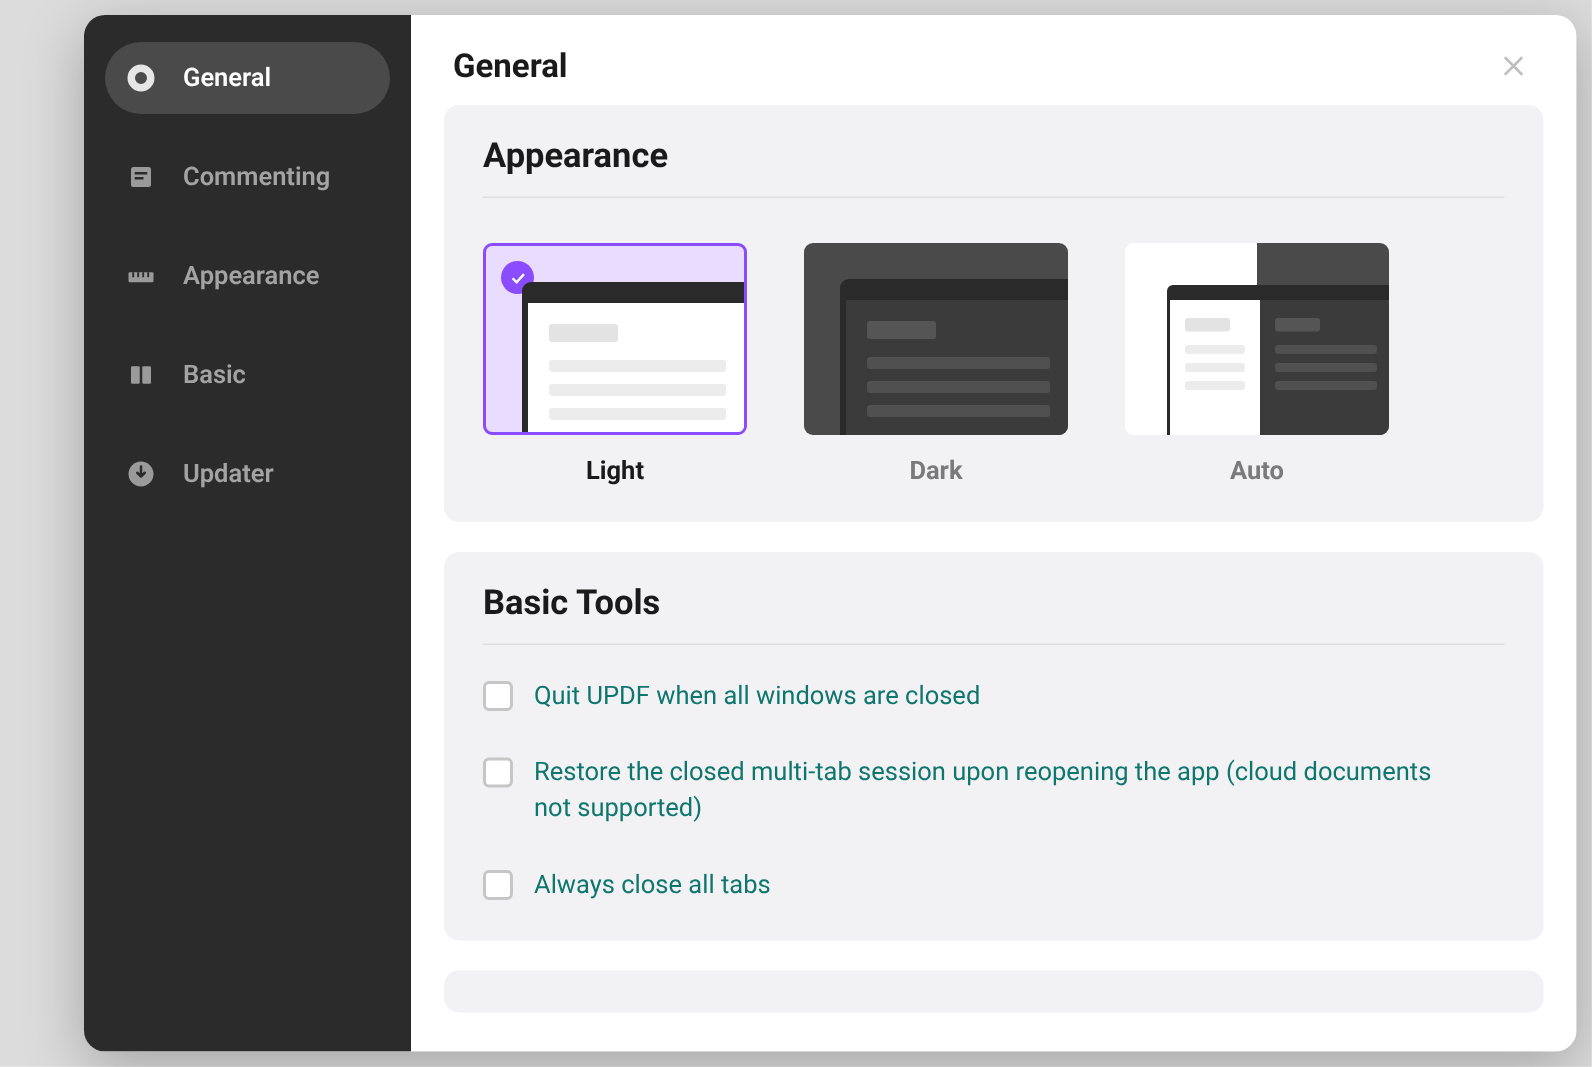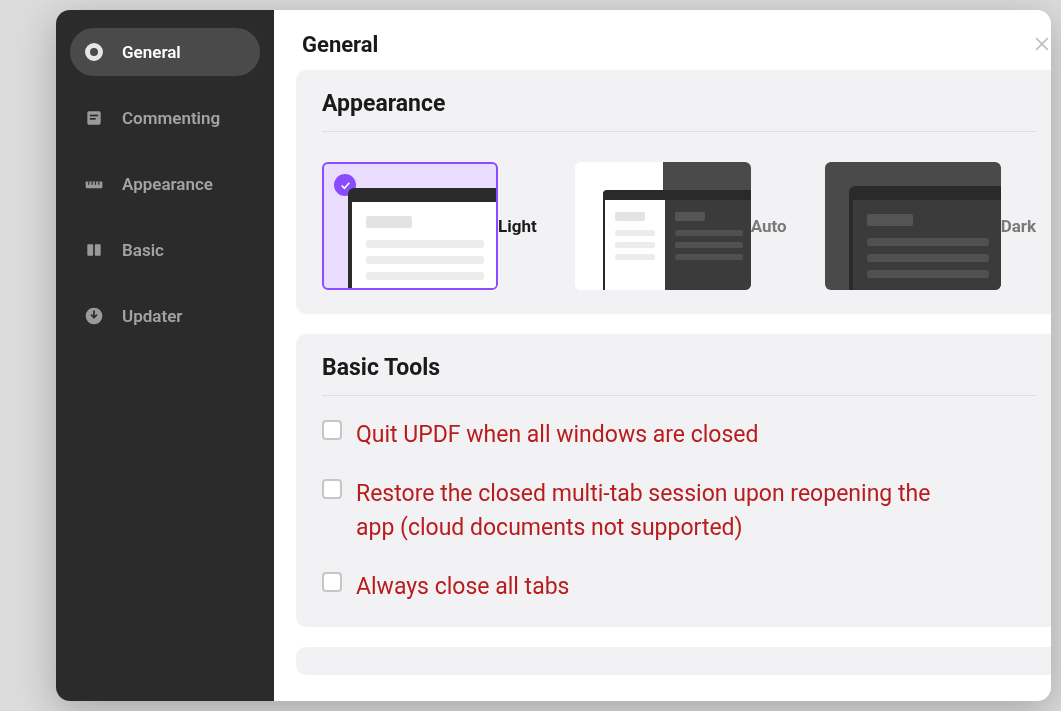--- a/index.html
+++ b/index.html
@@ -44,21 +44,21 @@
   .section {
     background: #f2f2f4; border-radius: 10px; padding: 20px 26px; margin-bottom: 20px;
   }
   .section-title {
     font-size: 23px; font-weight: 700; color: #1a1a1a;
     padding-bottom: 14px; border-bottom: 1px solid #dedee0; margin-bottom: 22px;
   }
 
   
   .theme-row { display:flex; gap: 38px; padding: 8px 0 4px 0; }
-  .theme-card { display:flex; align-items:center; cursor:pointer; }
+  .theme-card { display:flex; flex-direction:column; align-items:center; gap:14px; cursor:pointer; }
   .thumb {
     width: 176px; height: 128px; border-radius: 6px; position:relative; overflow:hidden;
     background:#4a4a4a;
   }
   .thumb.light-sel { border: 2px solid #8b4bff; background:#e9dcff; }
   .thumb.light-sel .doc { position:absolute; left:28px; top:28px; right:-2px; bottom:-2px; background:#fff; border-top:10px solid #2a2a2a; border-radius:4px 0 0 0; box-shadow: -2px -2px 0 2px #2a2a2a; }
   .thumb.light-sel .check {
     position:absolute; top:10px; left:10px; width:22px; height:22px; border-radius:50%;
     background:#8b4bff; display:flex; align-items:center; justify-content:center;
   }
@@ -88,21 +88,21 @@
   .theme-label { font-size:17px; font-weight:700; color:#7a7a7a; }
   .theme-label.active { color:#1a1a1a; }
 
   
   .option-row { display:flex; align-items:flex-start; gap:14px; margin-bottom:26px; }
   .option-row:last-child { margin-bottom:4px; }
   .chk {
     width:20px; height:20px; border:2px solid #c6c6c6; border-radius:4px; background:#fff;
     flex-shrink:0; margin-top:2px; cursor:pointer;
   }
-  .option-label { font-size:23px; color:#b91c1c; line-height:1.45; max-width:600px; }
+  .option-label { font-size:17px; color:#0f766e; line-height:1.45; max-width:600px; }
 
   .section.peek { height:28px; padding:0; margin-bottom:0; }
 </style>
 </head>
 <body>
 
 <div class="app-overlay"></div>
 
 <div class="modal">
 
@@ -184,20 +184,34 @@
                     <div class="l"></div>
                     <div class="l"></div>
                     <div class="l"></div>
                   </div>
                 </div>
             </div>
             <span class="theme-label active">Light</span>
           </div>
 
           <div class="theme-card">
+            <div class="thumb dark">
+              <div class="doc">
+                  <div class="doc-lines">
+                    <div class="h"></div>
+                    <div class="l"></div>
+                    <div class="l"></div>
+                    <div class="l"></div>
+                  </div>
+                </div>
+            </div>
+            <span class="theme-label">Dark</span>
+          </div>
+
+          <div class="theme-card">
             <div class="thumb auto">
               <div class="half-left"></div>
                 <div class="half-right"></div>
               <div class="docL">
                   <div class="doc-lines">
                     <div class="h"></div>
                     <div class="l"></div>
                     <div class="l"></div>
                     <div class="l"></div>
                   </div>
@@ -207,34 +221,20 @@
                     <div class="h"></div>
                     <div class="l"></div>
                     <div class="l"></div>
                     <div class="l"></div>
                   </div>
                 </div>
             </div>
             <span class="theme-label">Auto</span>
           </div>
 
-          <div class="theme-card">
-            <div class="thumb dark">
-              <div class="doc">
-                  <div class="doc-lines">
-                    <div class="h"></div>
-                    <div class="l"></div>
-                    <div class="l"></div>
-                    <div class="l"></div>
-                  </div>
-                </div>
-            </div>
-            <span class="theme-label">Dark</span>
-          </div>
-
         </div>
       </section>
 
       <section class="section">
         <div class="section-title">Basic Tools</div>
 
         <div class="option-row">
           <div class="chk"></div>
           <span class="option-label">Quit UPDF when all windows are closed</span>
         </div>

